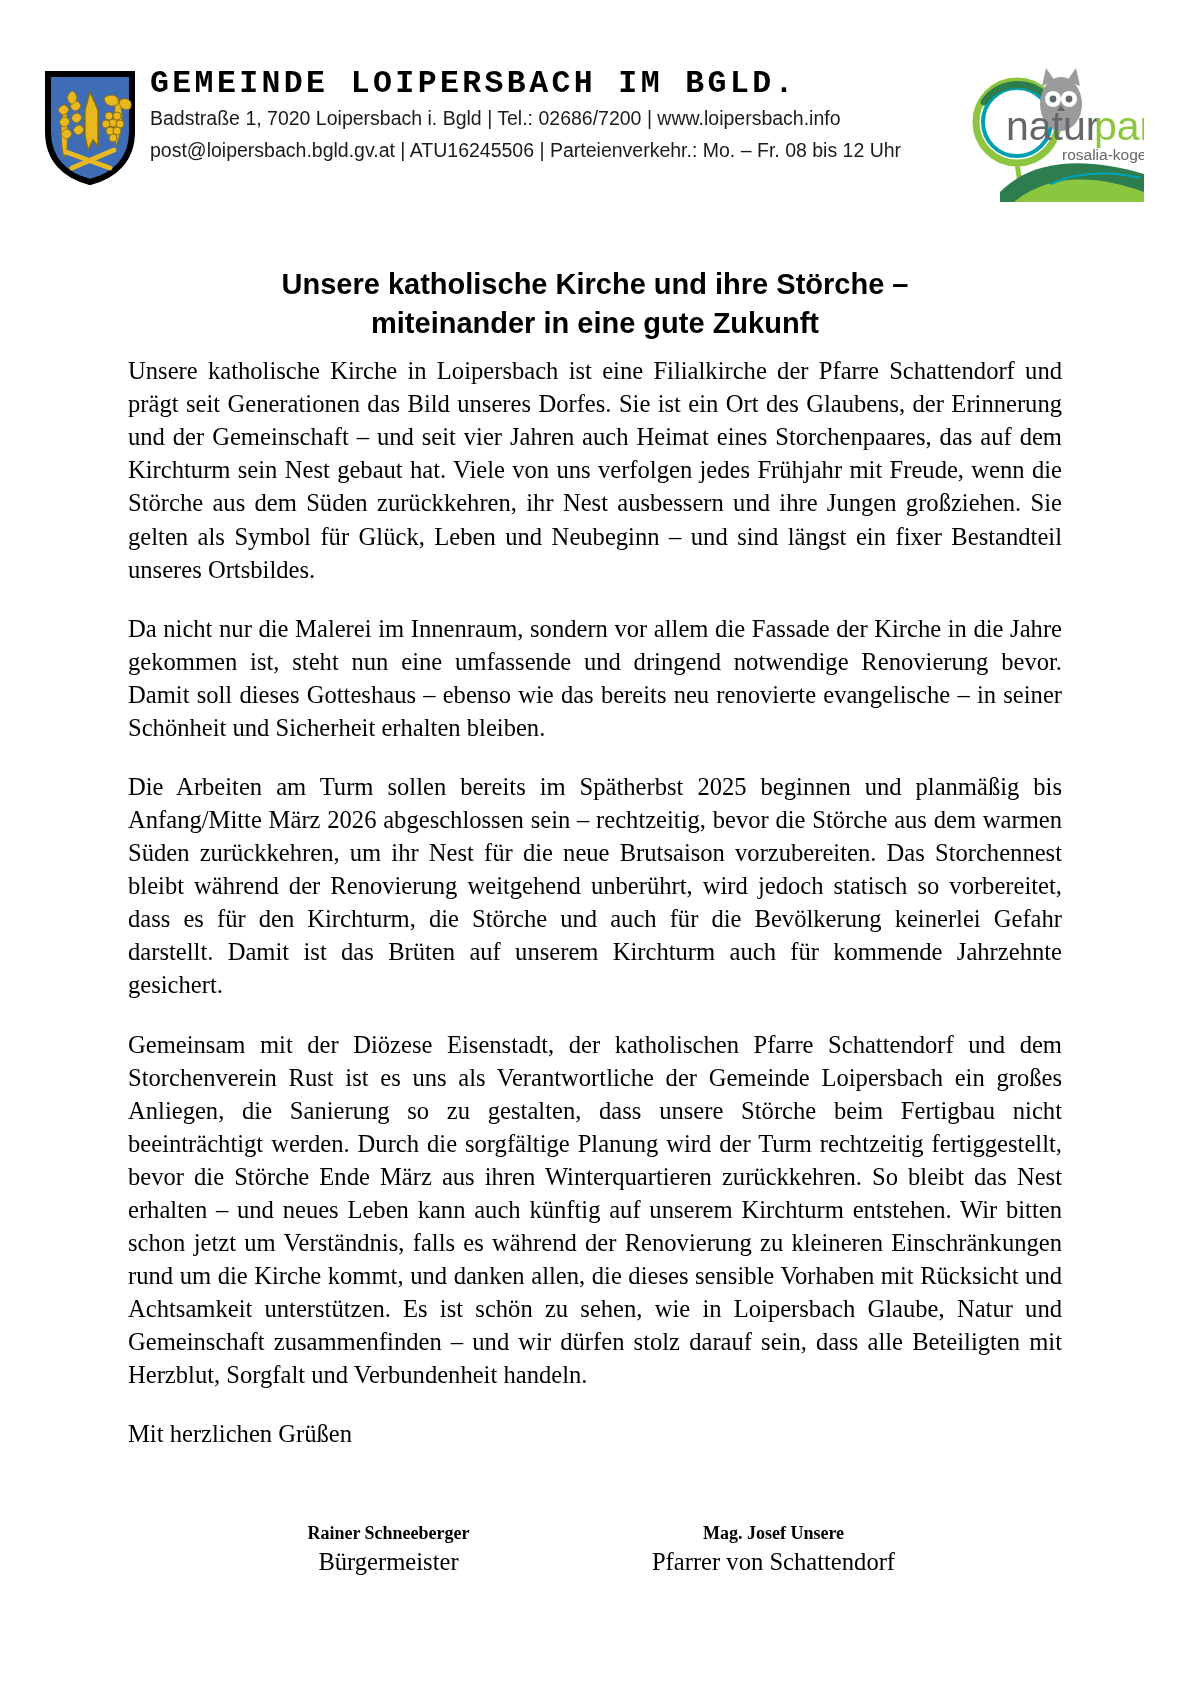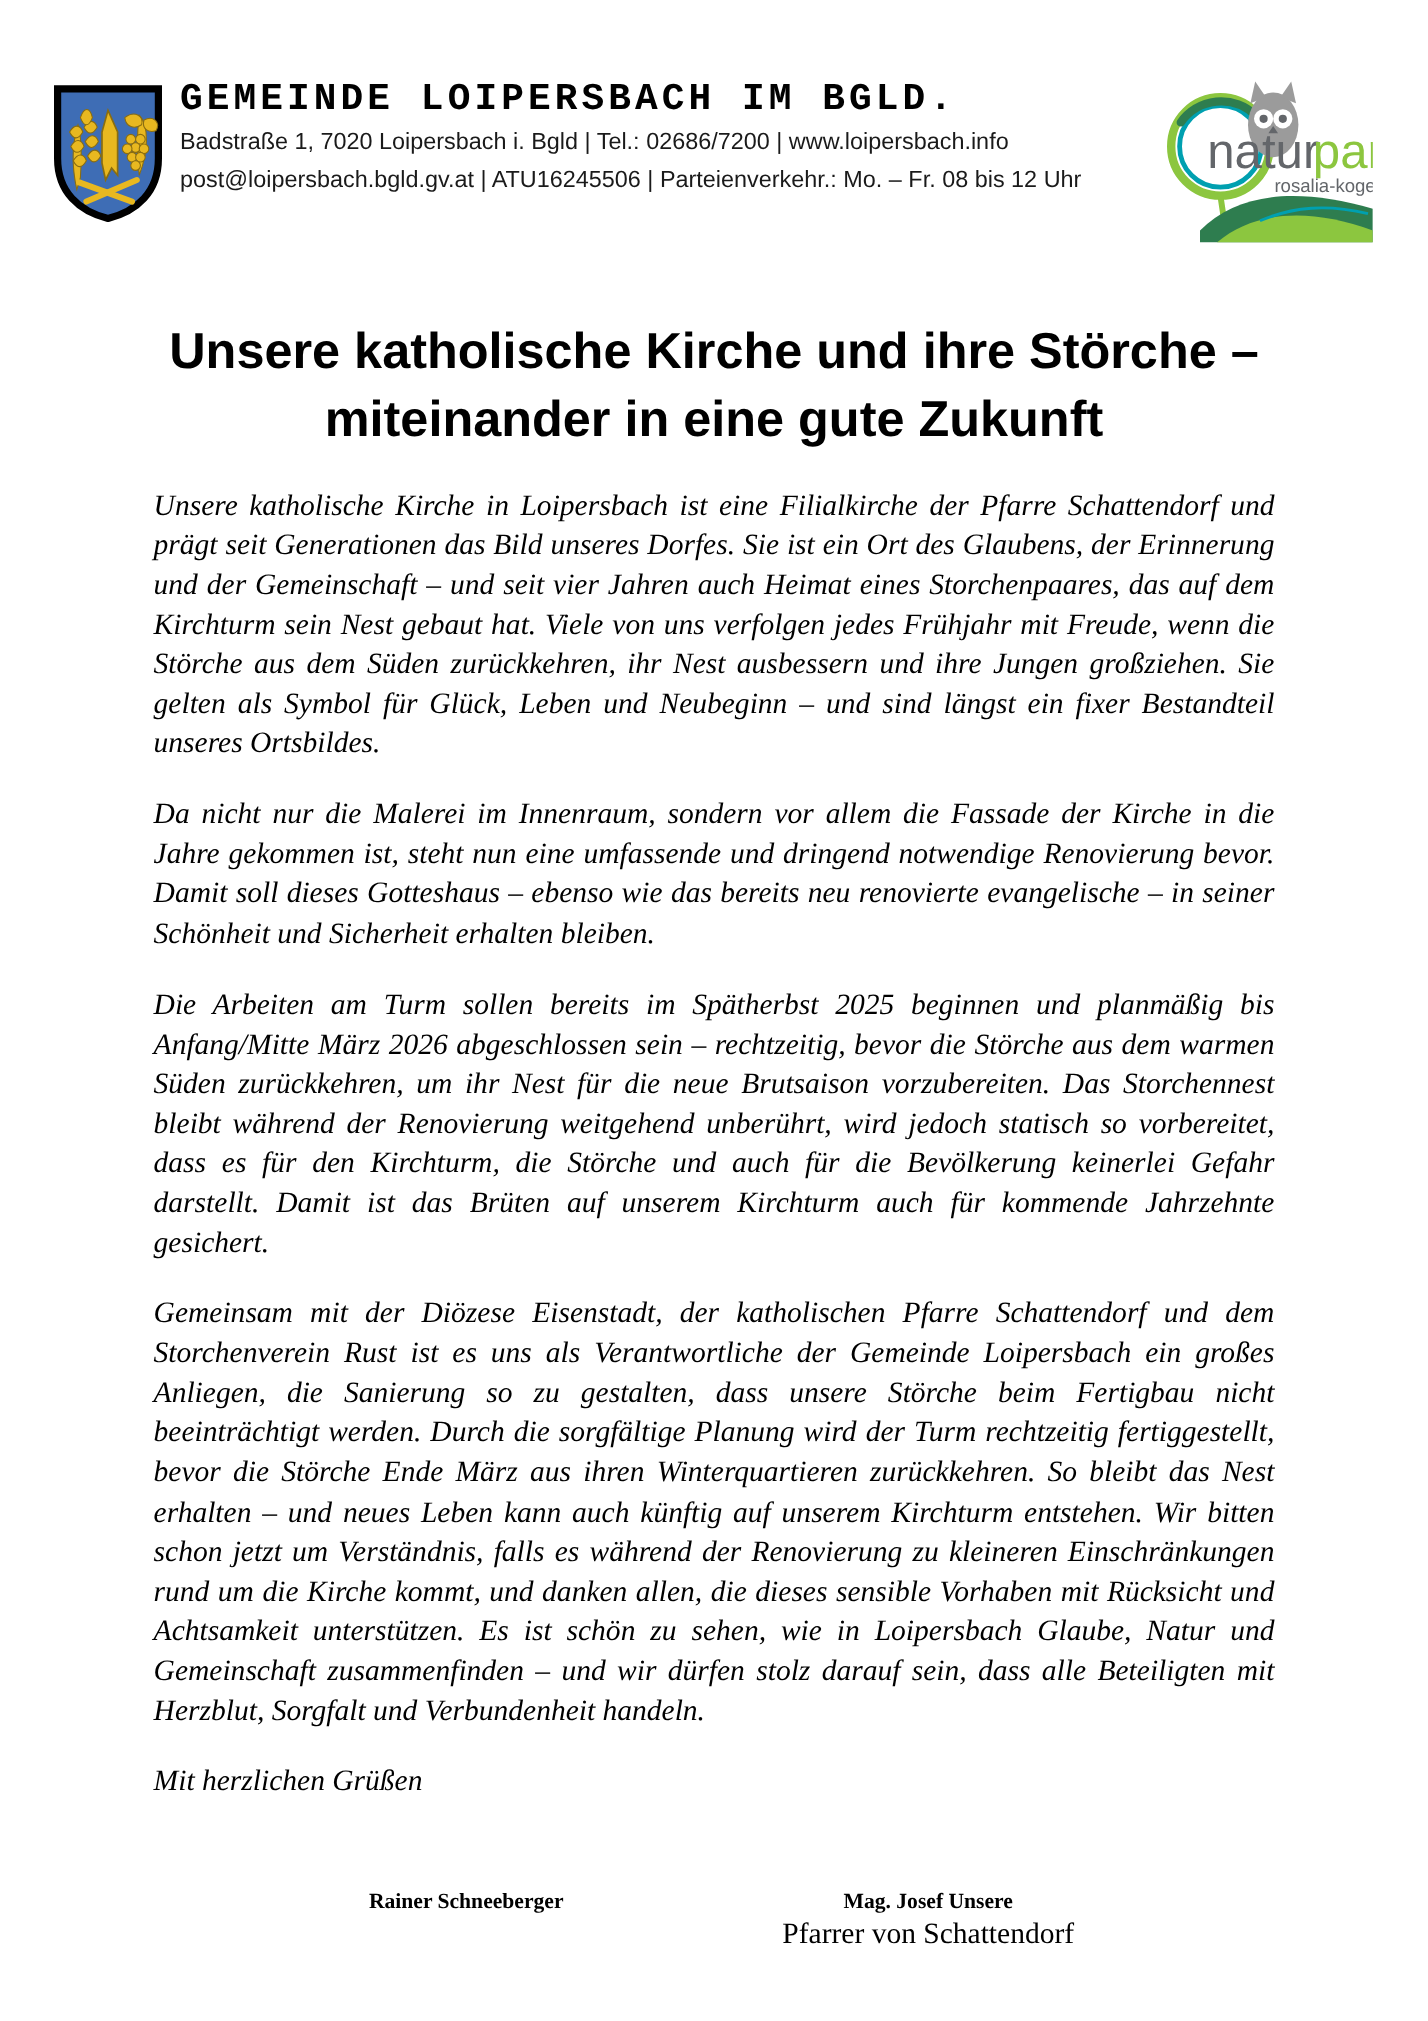--- a/index.html
+++ b/index.html
@@ -60,29 +60,28 @@
     height: 150px;
   }
 
   
   .doc {
     padding: 0 128px 0 128px;
   }
   .doc-title {
     font-family: "Liberation Sans", "DejaVu Sans", sans-serif;
     font-weight: bold;
-    font-size: 42px;
+    font-size: 29px;
     text-align: center;
     line-height: 1.33;
     margin: 48px 0 0 0;
     color: #000;
   }
   .body-copy {
-    margin-top: 28px;
-    font-style: italic;
+    margin-top: 12px;
   }
   .para {
     font-size: 24.6px;
     line-height: 1.345;
     text-align: justify;
     text-justify: inter-word;
     margin: 0 0 26px 0;
     hyphens: none;
   }
   .para:last-child { margin-bottom: 0; }
@@ -203,19 +202,20 @@
     <p class="para">Unsere katholische Kirche in Loipersbach ist eine Filialkirche der Pfarre Schattendorf und prägt seit Generationen das Bild unseres Dorfes. Sie ist ein Ort des Glaubens, der Erinnerung und der Gemeinschaft – und seit vier Jahren auch Heimat eines Storchenpaares, das auf dem Kirchturm sein Nest gebaut hat. Viele von uns verfolgen jedes Frühjahr mit Freude, wenn die Störche aus dem Süden zurückkehren, ihr Nest ausbessern und ihre Jungen großziehen. Sie gelten als Symbol für Glück, Leben und Neubeginn – und sind längst ein fixer Bestandteil unseres Ortsbildes.</p>
     <p class="para">Da nicht nur die Malerei im Innenraum, sondern vor allem die Fassade der Kirche in die Jahre gekommen ist, steht nun eine umfassende und dringend notwendige Renovierung bevor. Damit soll dieses Gotteshaus – ebenso wie das bereits neu renovierte evangelische – in seiner Schönheit und Sicherheit erhalten bleiben.</p>
     <p class="para">Die Arbeiten am Turm sollen bereits im Spätherbst 2025 beginnen und planmäßig bis Anfang/Mitte März 2026 abgeschlossen sein – rechtzeitig, bevor die Störche aus dem warmen Süden zurückkehren, um ihr Nest für die neue Brutsaison vorzubereiten. Das Storchennest bleibt während der Renovierung weitgehend unberührt, wird jedoch statisch so vorbereitet, dass es für den Kirchturm, die Störche und auch für die Bevölkerung keinerlei Gefahr darstellt. Damit ist das Brüten auf unserem Kirchturm auch für kommende Jahrzehnte gesichert.</p>
     <p class="para">Gemeinsam mit der Diözese Eisenstadt, der katholischen Pfarre Schattendorf und dem Storchenverein Rust ist es uns als Verantwortliche der Gemeinde Loipersbach ein großes Anliegen, die Sanierung so zu gestalten, dass unsere Störche beim Fertigbau nicht beeinträchtigt werden. Durch die sorgfältige Planung wird der Turm rechtzeitig fertiggestellt, bevor die Störche Ende März aus ihren Winterquartieren zurückkehren. So bleibt das Nest erhalten – und neues Leben kann auch künftig auf unserem Kirchturm entstehen. Wir bitten schon jetzt um Verständnis, falls es während der Renovierung zu kleineren Einschränkungen rund um die Kirche kommt, und danken allen, die dieses sensible Vorhaben mit Rücksicht und Achtsamkeit unterstützen. Es ist schön zu sehen, wie in Loipersbach Glaube, Natur und Gemeinschaft zusammenfinden – und wir dürfen stolz darauf sein, dass alle Beteiligten mit Herzblut, Sorgfalt und Verbundenheit handeln.</p>
     <p class="closing">Mit herzlichen Grüßen</p>
   </div>
 
   <div class="signatures">
     <div class="sig-col">
       <div class="sig-name">Rainer Schneeberger</div>
+      <div class="sig-role">Bürgermeister</div>
     </div>
     <div class="sig-col">
       <div class="sig-name">Mag. Josef Unsere</div>
       <div class="sig-role">Pfarrer von Schattendorf</div>
     </div>
   </div>
 </div>
 
 </body></html>

